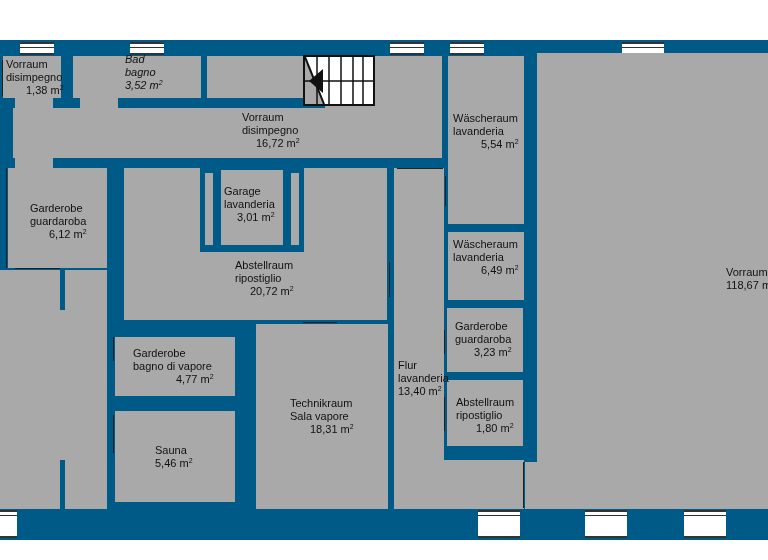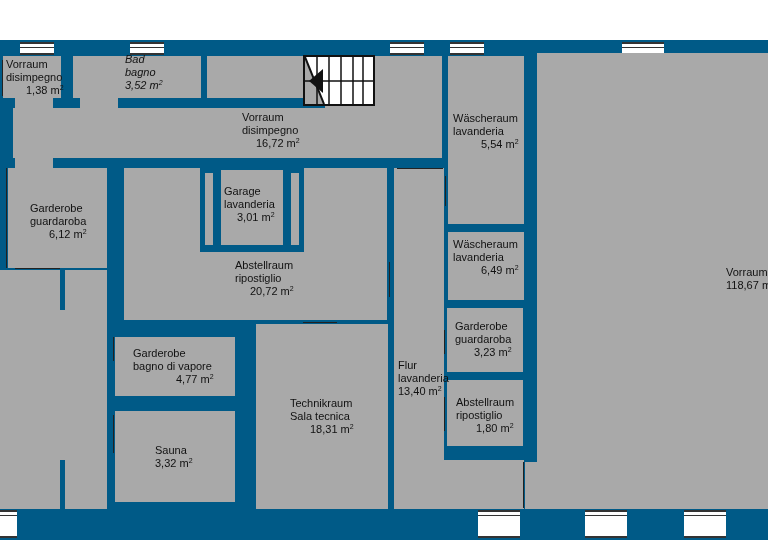--- a/index.html
+++ b/index.html
@@ -148,21 +148,21 @@
     <span>lavanderia</span><br>
     <span><span>13,40 m</span><sup>2</sup></span>
   </div>
   <div class="label" style="left:456px;top:396px;">
     <span>Abstellraum</span><br>
     <span>ripostiglio</span><br>
     <span style="padding-left:20px;"><span>1,80 m</span><sup>2</sup></span>
   </div>
   <div class="label" style="left:290px;top:397px;">
     <span>Technikraum</span><br>
-    <span>Sala tecnica</span><br>
+    <span>Sala vapore</span><br>
     <span style="padding-left:20px;"><span>18,31 m</span><sup>2</sup></span>
   </div>
   <div class="label" style="left:155px;top:444px;">
     <span>Sauna</span><br>
-    <span><span>3,32 m</span><sup>2</sup></span>
+    <span><span>5,46 m</span><sup>2</sup></span>
   </div>
 
 </div>
 
 </body></html>

